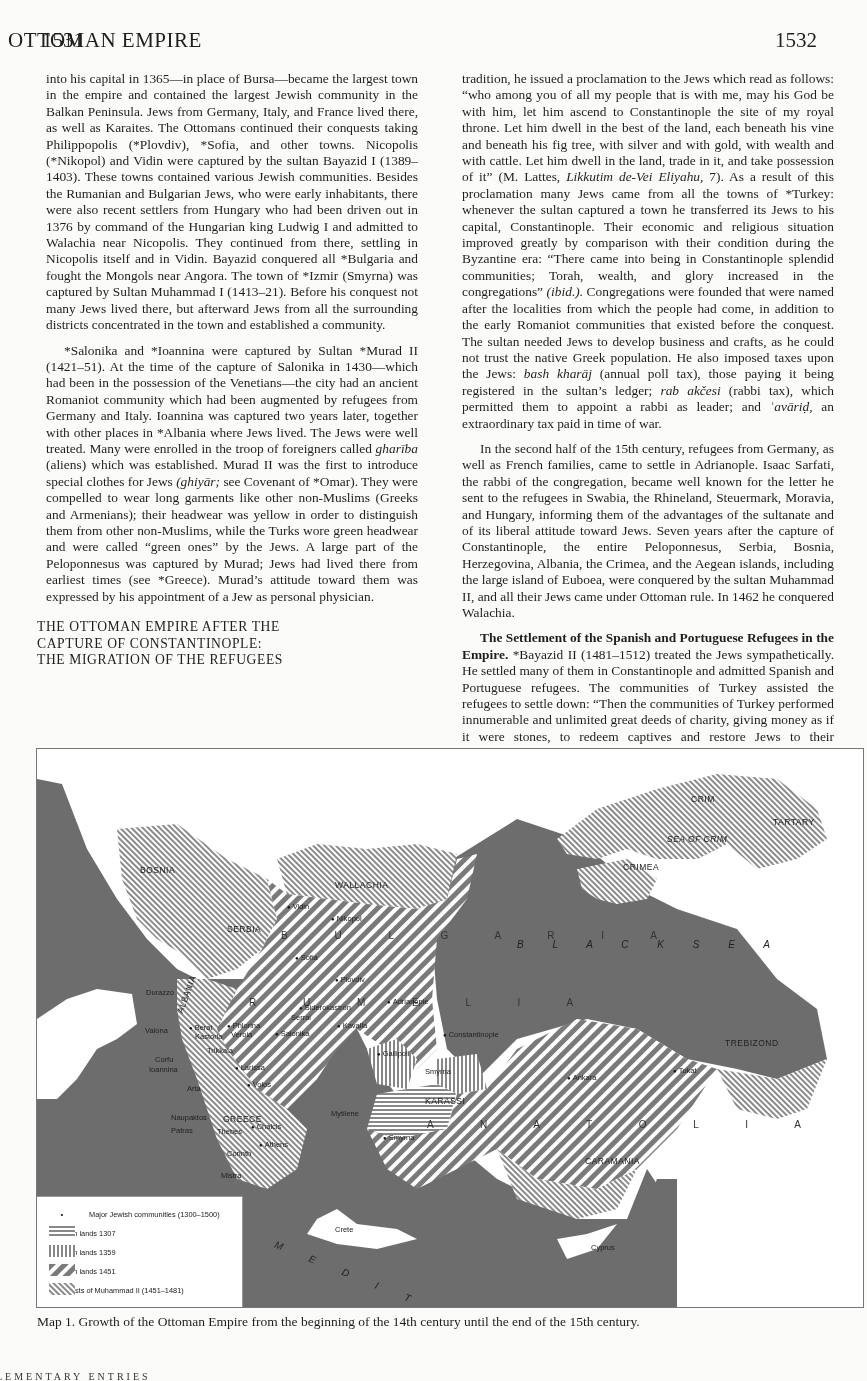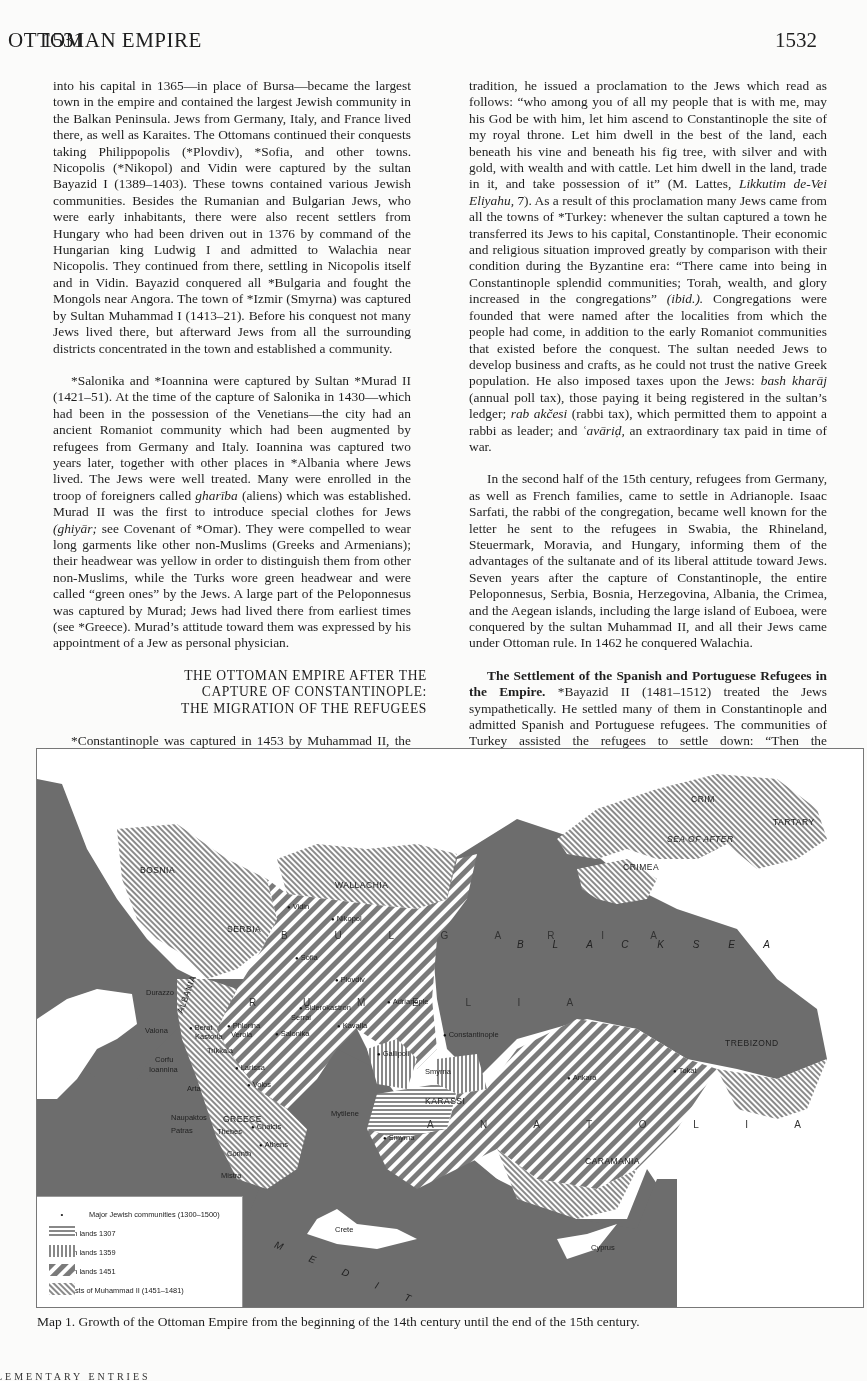--- a/index.html
+++ b/index.html
@@ -5,23 +5,23 @@
   html, body { margin: 0; padding: 0; background: #fbfbfa; }
   body { width: 867px; height: 1381px; position: relative; overflow: hidden;
          font-family: "Liberation Serif", "DejaVu Serif", serif; color: #1e1e1e; }
   .header { position: absolute; top: 28px; left: 8px; width: 841px; height: 22px; font-size: 21px; }
   .header .pl { position: absolute; left: 34px; }
   .header .pt { position: absolute; left: 0; width: 867px; text-align: left; letter-spacing: 0.5px; }
   .header .pr { position: absolute; right: 32px; }
   .col { position: absolute; top: 62px; width: 390px; font-size: 13.4px; line-height: 16.4px; text-align: justify; }
   .col.left { left: 37px; }
   .col.right { left: 453px; }
-  .col p { margin: 16px; text-indent: 0; }
+  .col p { margin: 9px; text-indent: 0; }
   .col p.ind { text-indent: 18px; }
-  .col h3 { margin: 14px 0 7px 0; text-align: right; font-weight: normal; font-size: 13.6px; line-height: 16.5px; letter-spacing: 0.6px; }
+  .col h3 { margin: 14px 0 7px 0; text-align: left; font-weight: normal; font-size: 13.6px; line-height: 16.5px; letter-spacing: 0.6px; }
   .col b { font-weight: bold; }
   .map { position: absolute; left: 36px; top: 748px; width: 826px; height: 558px; border: 1px solid #777; background: #fff; overflow: hidden; }
   .map svg { position: absolute; left: 0; top: 0; }
   .lbl { position: absolute; font-family: "Liberation Sans", "DejaVu Sans", sans-serif; font-size: 7.5px; color: #222; white-space: nowrap; }
   .lbl.big { font-size: 8.5px; letter-spacing: 0.5px; }
   .lbl.spread { font-size: 10px; letter-spacing: 22px; color: #333; }
   .lbl.sea { font-style: italic; font-size: 10px; letter-spacing: 13px; color: #222; }
   .dot::before { content: "\25CF"; font-size: 6px; margin-right: 2px; color: #111; }
   .legend { position: absolute; left: 0; bottom: 0; width: 205px; height: 110px; background: #fff; border-top: 1px solid #999; border-right: 1px solid #999; font-family: "Liberation Sans", "DejaVu Sans", sans-serif; font-size: 7.4px; color: #222; }
   .legend .row { position: absolute; left: 12px; height: 14px; display: flex; align-items: center; }
@@ -40,21 +40,20 @@
 </div>
 
 <div class="col left">
   <p>into his capital in 1365—in place of Bursa—became the largest town in the empire and contained the largest Jewish community in the Balkan Peninsula. Jews from Germany, Italy, and France lived there, as well as Karaites. The Ottomans continued their conquests taking Philippopolis (*Plovdiv), *Sofia, and other towns. Nicopolis (*Nikopol) and Vidin were captured by the sultan Bayazid I (1389–1403). These towns contained various Jewish communities. Besides the Rumanian and Bulgarian Jews, who were early inhabitants, there were also recent settlers from Hungary who had been driven out in 1376 by command of the Hungarian king Ludwig I and admitted to Walachia near Nicopolis. They continued from there, settling in Nicopolis itself and in Vidin. Bayazid conquered all *Bulgaria and fought the Mongols near Angora. The town of *Izmir (Smyrna) was captured by Sultan Muhammad I (1413–21). Before his conquest not many Jews lived there, but afterward Jews from all the surrounding districts concentrated in the town and established a community.</p>
   <p class="ind"><span>*Salonika and *Ioannina were captured by Sultan *Murad II (1421–51). At the time of the capture of Salonika in 1430—which had been in the possession of the Venetians—the city had an ancient Romaniot community which had been augmented by refugees from Germany and Italy. Ioannina was captured two years later, together with other places in *Albania where Jews lived. The Jews were well treated. Many were enrolled in the troop of foreigners called </span><i>gharība</i><span> (aliens) which was established. Murad II was the first to introduce special clothes for Jews </span><i>(ghiyār;</i><span> see Covenant of *Omar). They were compelled to wear long garments like other non-Muslims (Greeks and Armenians); their headwear was yellow in order to distinguish them from other non-Muslims, while the Turks wore green headwear and were called “green ones” by the Jews. A large part of the Peloponnesus was captured by Murad; Jews had lived there from earliest times (see *Greece). Murad’s attitude toward them was expressed by his appointment of a Jew as personal physician.</span></p>
   <h3>
     <span>THE OTTOMAN EMPIRE AFTER THE</span><br>
     <span>CAPTURE OF CONSTANTINOPLE:</span><br>
     <span>THE MIGRATION OF THE REFUGEES</span>
   </h3>
-  <p class="ind">*Constantinople was captured in 1453 by Muhammad II, the Conqueror (1451–81). The sultan ordered all the inhabitants of the city who had left to return, particularly the Jews. According to</p>
 </div>
 
 <div class="col right">
   <p><span>tradition, he issued a proclamation to the Jews which read as follows: “who among you of all my people that is with me, may his God be with him, let him ascend to Constantinople the site of my royal throne. Let him dwell in the best of the land, each beneath his vine and beneath his fig tree, with silver and with gold, with wealth and with cattle. Let him dwell in the land, trade in it, and take possession of it” (M. Lattes, </span><i>Likkutim de-Vei Eliyahu,</i><span> 7). As a result of this proclamation many Jews came from all the towns of *Turkey: whenever the sultan captured a town he transferred its Jews to his capital, Constantinople. Their economic and religious situation improved greatly by comparison with their condition during the Byzantine era: “There came into being in Constantinople splendid communities; Torah, wealth, and glory increased in the congregations” </span><i>(ibid.).</i><span> Congregations were founded that were named after the localities from which the people had come, in addition to the early Romaniot communities that existed before the conquest. The sultan needed Jews to develop business and crafts, as he could not trust the native Greek population. He also imposed taxes upon the Jews: </span><i>bash kharāj</i><span> (annual poll tax), those paying it being registered in the sultan’s ledger; </span><i>rab akčesi</i><span> (rabbi tax), which permitted them to appoint a rabbi as leader; and </span><i>ʿavāriḍ,</i><span> an extraordinary tax paid in time of war.</span></p>
   <p class="ind">In the second half of the 15th century, refugees from Germany, as well as French families, came to settle in Adrianople. Isaac Sarfati, the rabbi of the congregation, became well known for the letter he sent to the refugees in Swabia, the Rhineland, Steuermark, Moravia, and Hungary, informing them of the advantages of the sultanate and of its liberal attitude toward Jews. Seven years after the capture of Constantinople, the entire Peloponnesus, Serbia, Bosnia, Herzegovina, Albania, the Crimea, and the Aegean islands, including the large island of Euboea, were conquered by the sultan Muhammad II, and all their Jews came under Ottoman rule. In 1462 he conquered Walachia.</p>
   <p class="ind"><b>The Settlement of the Spanish and Portuguese Refugees in the Empire.</b><span> *Bayazid II (1481–1512) treated the Jews sympathetically. He settled many of them in Constantinople and admitted Spanish and Portuguese refugees. The communities of Turkey assisted the refugees to settle down: “Then the communities of Turkey performed innumerable and unlimited great deeds of charity, giving money as if it were stones, to redeem captives and restore Jews to their environment” (Lattes, </span><i>ibid.,</i><span> 13). The sultan Bayazid</span></p>
 </div>
 
 <div class="map">
   <svg width="826" height="558" viewBox="0 0 826 558">
@@ -124,21 +123,21 @@
   <span class="lbl spread" style="left:244px;top:181px">B U L G A R I A</span>
   <span class="lbl spread" style="left:212px;top:248px">R U M E L I A</span>
   <span class="lbl big" style="left:186px;top:365px">GREECE</span>
   <span class="lbl big" style="left:388px;top:347px">KARASSI</span>
   <span class="lbl spread" style="left:390px;top:370px">A N A T O L I A</span>
   <span class="lbl big" style="left:548px;top:407px">CARAMANIA</span>
   <span class="lbl big" style="left:688px;top:289px">TREBIZOND</span>
   <span class="lbl big" style="left:586px;top:113px">CRIMEA</span>
   <span class="lbl big" style="left:654px;top:45px">CRIM</span>
   <span class="lbl big" style="left:736px;top:68px">TARTARY</span>
-  <span class="lbl big" style="left:630px;top:85px;font-style:italic">SEA OF AFTER</span>
+  <span class="lbl big" style="left:630px;top:85px;font-style:italic">SEA OF CRIM</span>
   <span class="lbl sea" style="left:480px;top:190px">B L A C K   S E A</span>
   <span class="lbl sea" style="left:240px;top:490px;transform:rotate(22deg);transform-origin:left top">M E D I T E R R A N E A N   S E A</span>
   <span class="lbl" style="left:298px;top:476px">Crete</span>
   <span class="lbl" style="left:554px;top:494px">Cyprus</span>
   <span class="lbl big" style="left:138px;top:262px;transform:rotate(-70deg);transform-origin:left top">ALBANIA</span>
 
   <span class="lbl dot" style="left:250px;top:153px">Vidin</span>
   <span class="lbl dot" style="left:294px;top:165px">Nikopol</span>
   <span class="lbl dot" style="left:258px;top:204px">Sofia</span>
   <span class="lbl dot" style="left:298px;top:226px">Plovdiv</span>

